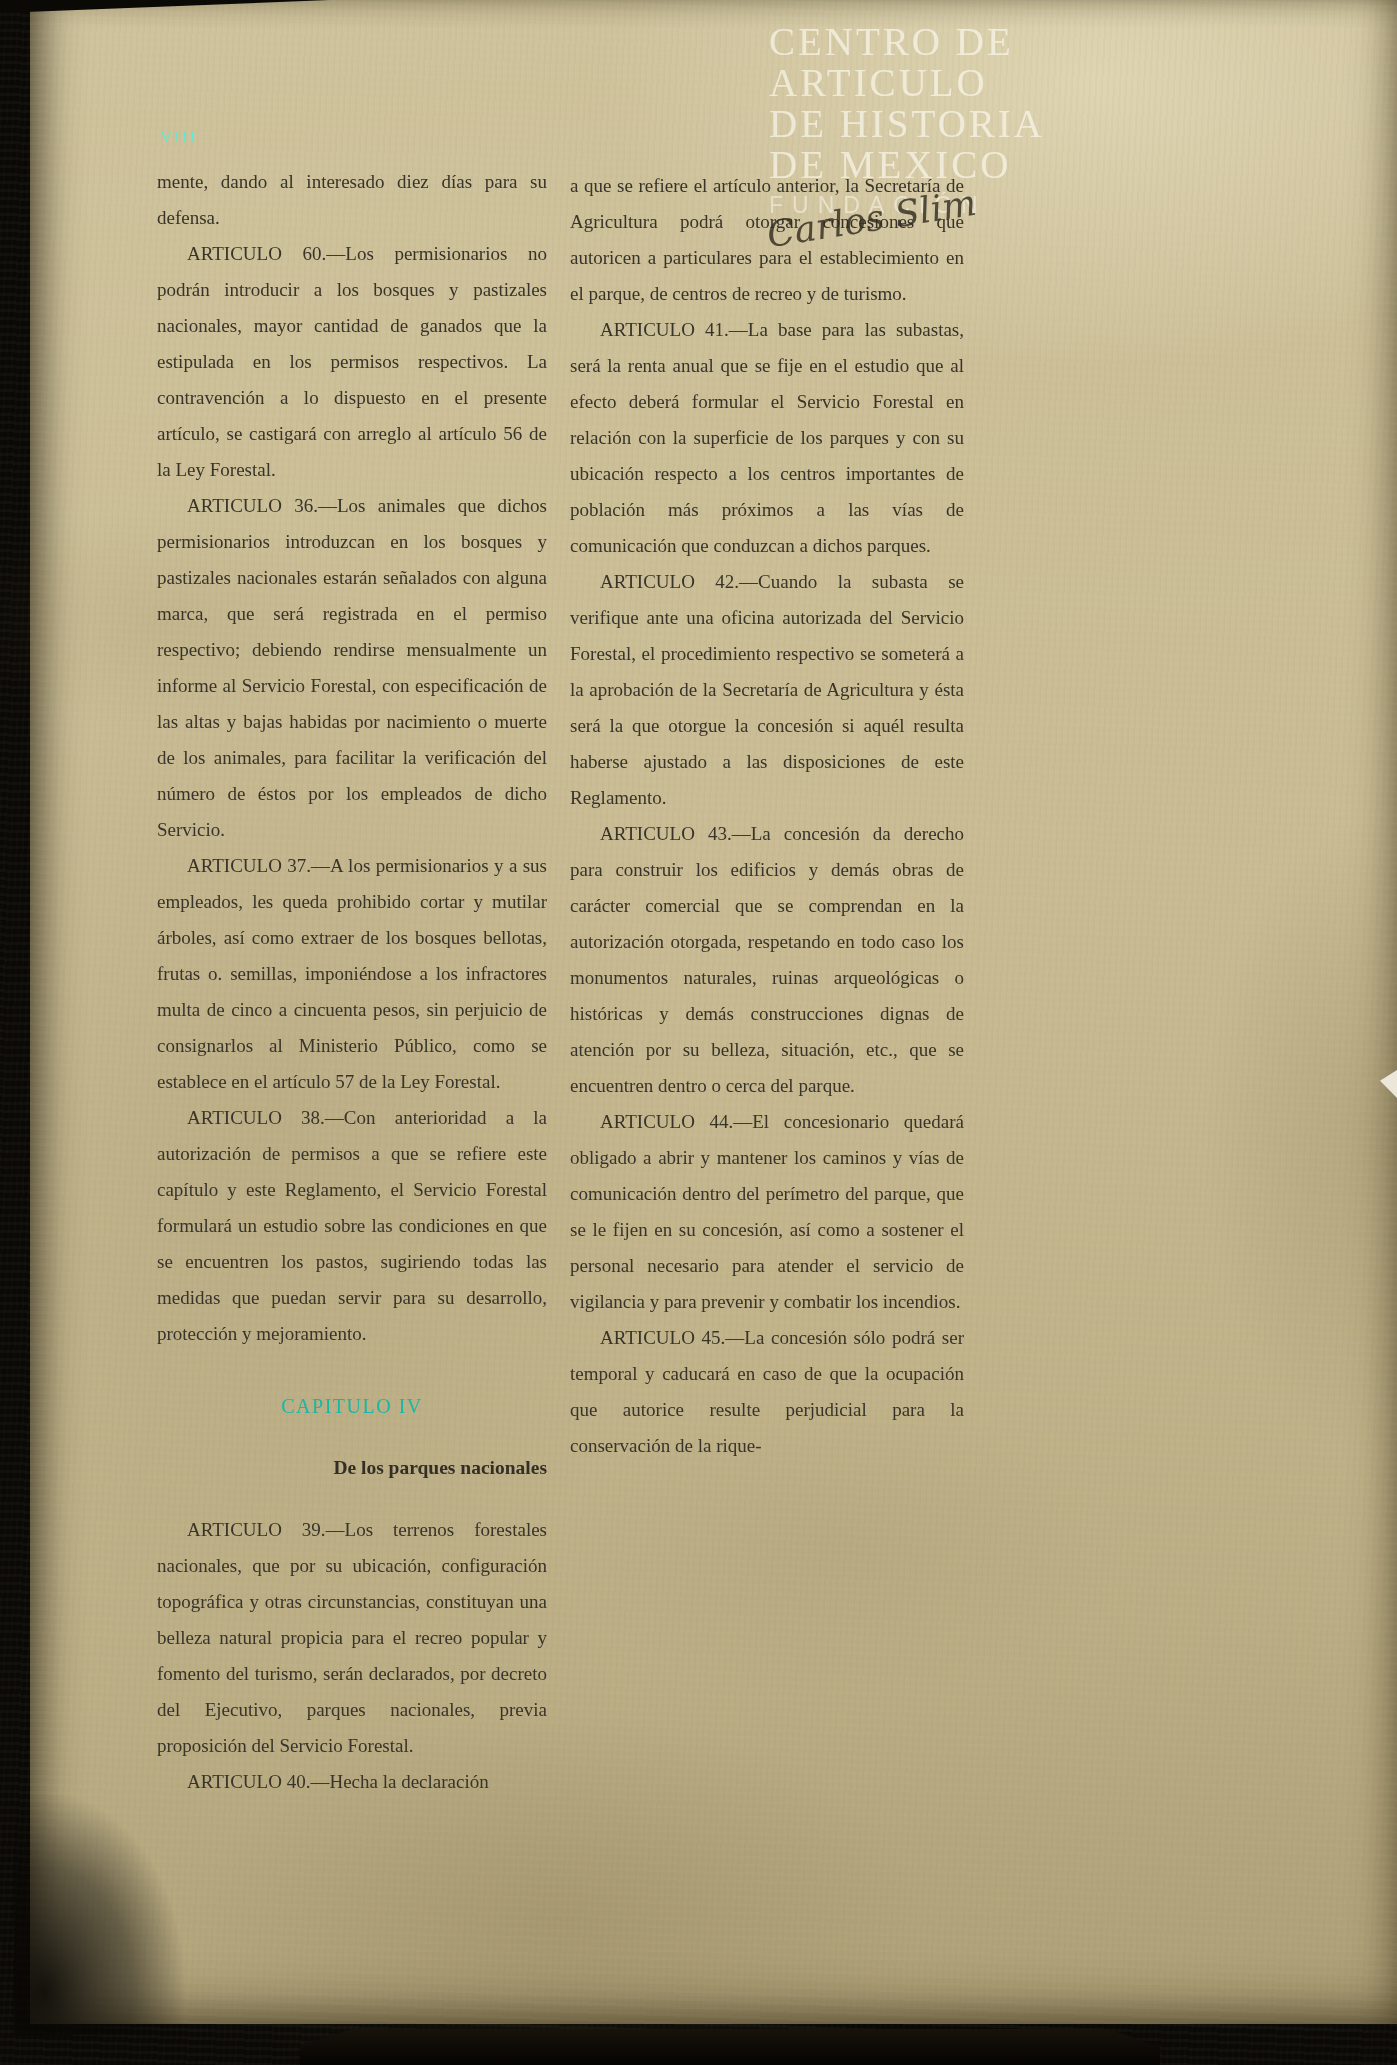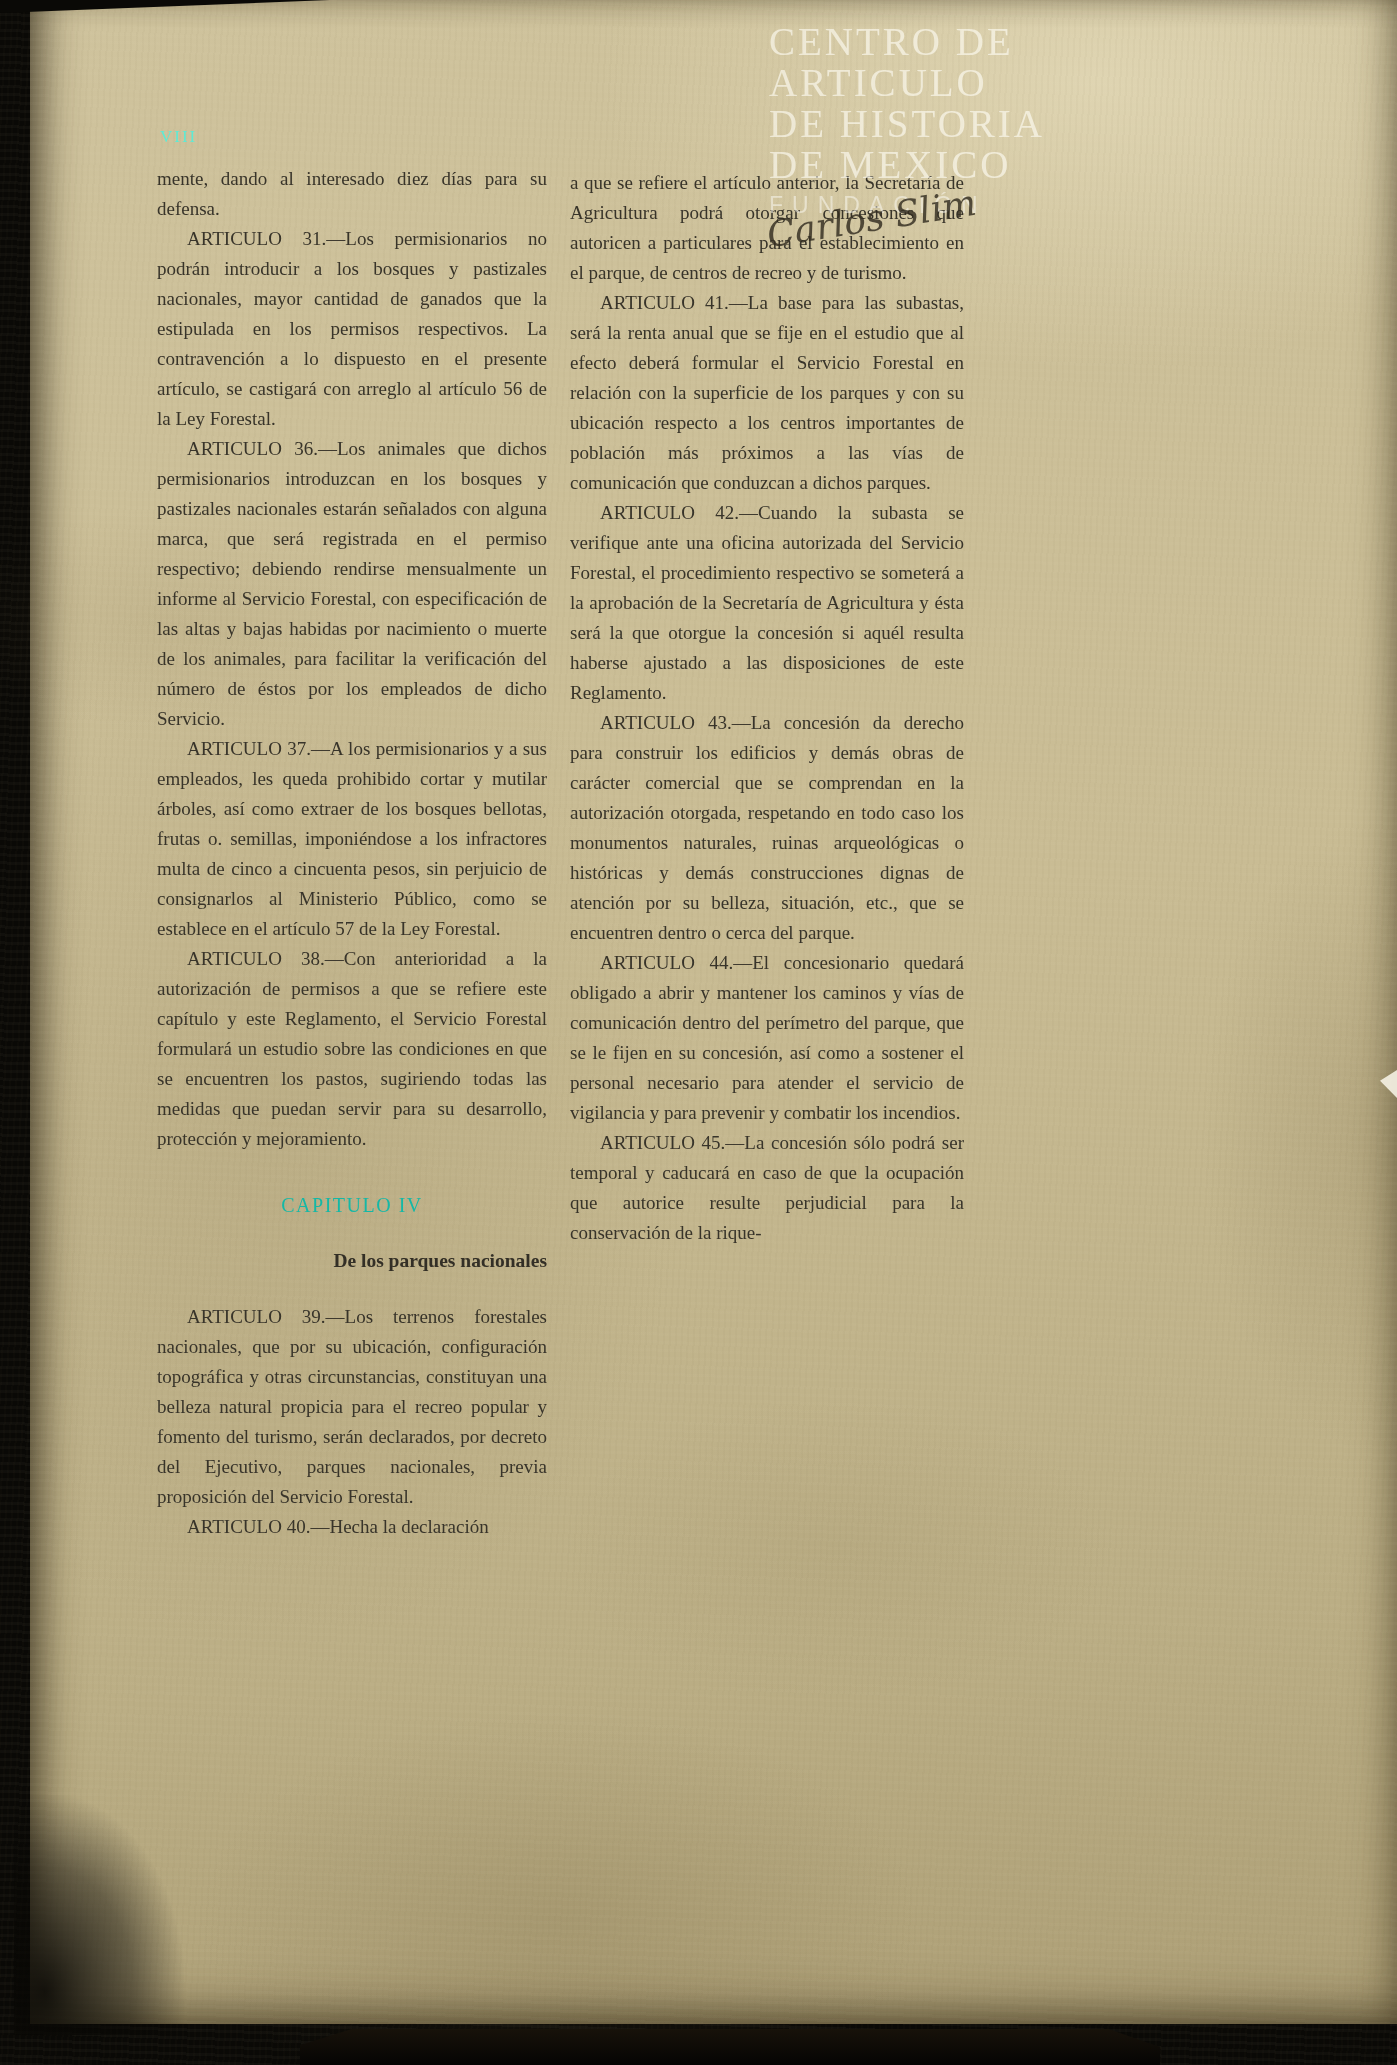--- a/index.html
+++ b/index.html
@@ -53,21 +53,21 @@
     position:absolute;right:0;top:1070px;width:17px;height:28px;z-index:6;opacity:.92;
     background:#f3efe2;clip-path:polygon(100% 0,0 38%,100% 100%);
   }
   
   .page-number{
     position:absolute;left:160px;top:127px;z-index:3;
     font-size:17px;letter-spacing:2px;color:#5eead4;
   }
   .column{
     position:absolute;z-index:3;color:#38342a;
-    font-size:19px;line-height:30px;text-align:justify;
+    font-size:19px;line-height:36px;text-align:justify;
     hyphens:auto;-webkit-hyphens:auto;
   }
   .column.left{left:157px;top:164px;width:390px;}
   .column.right{left:570px;top:168px;width:394px;}
   .para{margin:0;text-indent:30px;}
   .para.opening{text-indent:0;}
   .para.chapter{
     text-indent:0;text-align:center;margin:36px 0 26px;
     letter-spacing:1.5px;font-size:20px;color:#14b8a6;
   }
@@ -100,21 +100,21 @@
 <body>
 
 <div class="paper"></div>
 <div class="stains"></div>
 <div class="texture"></div>
 
 <div class="page-number">VIII</div>
 
 <div class="column left">
     <p class="para opening">mente, dando al interesado diez días para su defensa.</p>
-    <p class="para body">ARTICULO 31.—Los permisionarios no podrán introducir a los bosques y pastizales nacionales, mayor cantidad de ganados que la estipulada en los permisos respectivos. La contravención a lo dispuesto en el presente artículo, se castigará con arreglo al artículo 56 de la Ley Forestal.</p>
+    <p class="para body">ARTICULO 60.—Los permisionarios no podrán introducir a los bosques y pastizales nacionales, mayor cantidad de ganados que la estipulada en los permisos respectivos. La contravención a lo dispuesto en el presente artículo, se castigará con arreglo al artículo 56 de la Ley Forestal.</p>
     <p class="para body">ARTICULO 36.—Los animales que dichos permisionarios introduzcan en los bosques y pastizales nacionales estarán señalados con alguna marca, que será registrada en el permiso respectivo; debiendo rendirse mensualmente un informe al Servicio Forestal, con especificación de las altas y bajas habidas por nacimiento o muerte de los animales, para facilitar la verificación del número de éstos por los empleados de dicho Servicio.</p>
     <p class="para body">ARTICULO 37.—A los permisionarios y a sus empleados, les queda prohibido cortar y mutilar árboles, así como extraer de los bosques bellotas, frutas o. semillas, imponiéndose a los infractores multa de cinco a cincuenta pesos, sin perjuicio de consignarlos al Ministerio Público, como se establece en el artículo 57 de la Ley Forestal.</p>
     <p class="para body">ARTICULO 38.—Con anterioridad a la autorización de permisos a que se refiere este capítulo y este Reglamento, el Servicio Forestal formulará un estudio sobre las condiciones en que se encuentren los pastos, sugiriendo todas las medidas que puedan servir para su desarrollo, protección y mejoramiento.</p>
     <p class="para chapter">CAPITULO IV</p>
     <p class="para section">De los parques nacionales</p>
     <p class="para body">ARTICULO 39.—Los terrenos forestales nacionales, que por su ubicación, configuración topográfica y otras circunstancias, constituyan una belleza natural propicia para el recreo popular y fomento del turismo, serán declarados, por decreto del Ejecutivo, parques nacionales, previa proposición del Servicio Forestal.</p>
     <p class="para body">ARTICULO 40.—Hecha la declaración</p>
   </div>
 <div class="column right">
     <p class="para opening">a que se refiere el artículo anterior, la Secretaría de Agricultura podrá otorgar concesiones que autoricen a particulares para el establecimiento en el parque, de centros de recreo y de turismo.</p>

